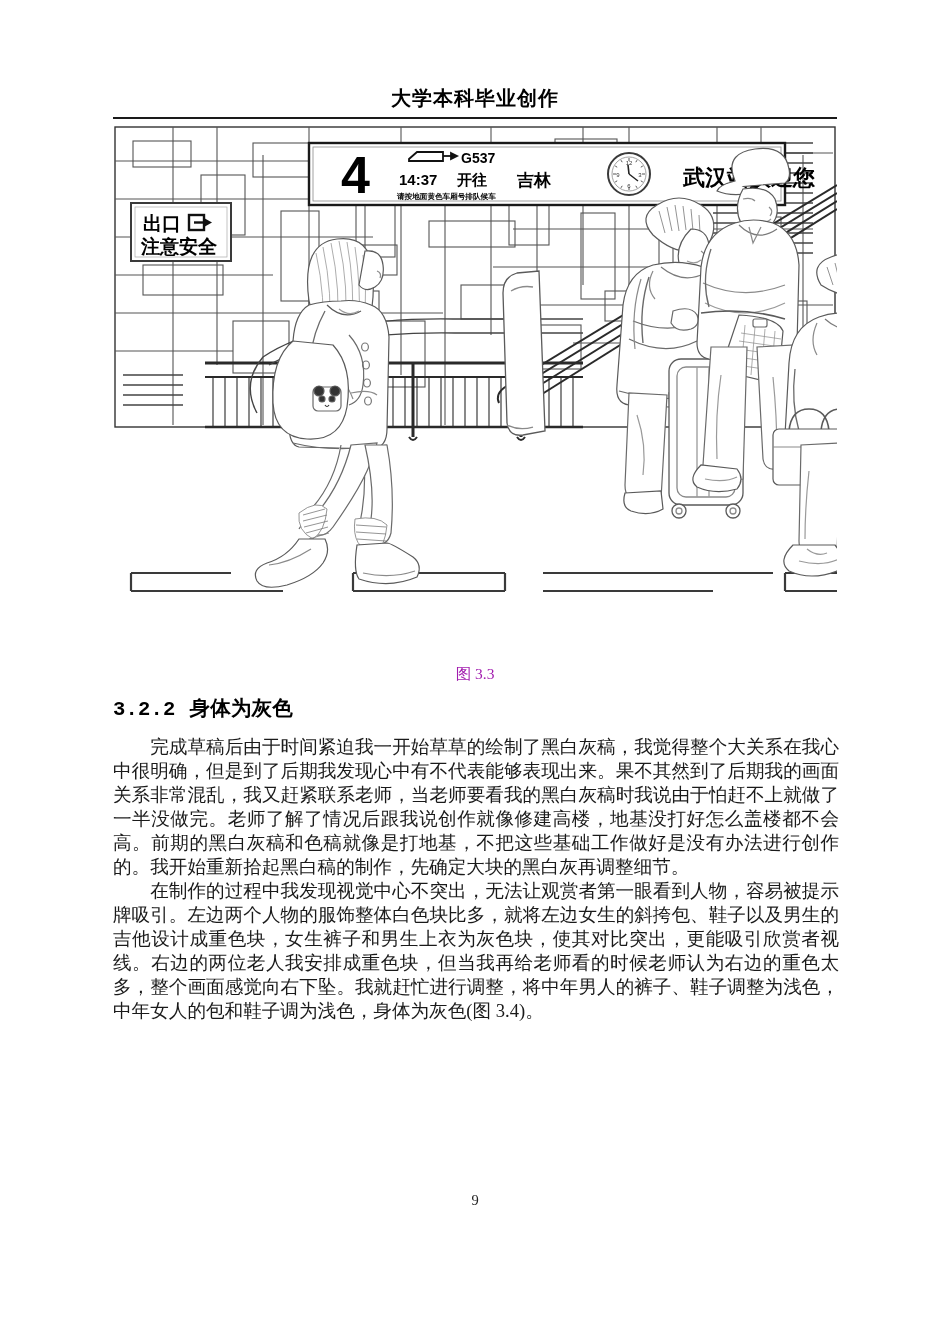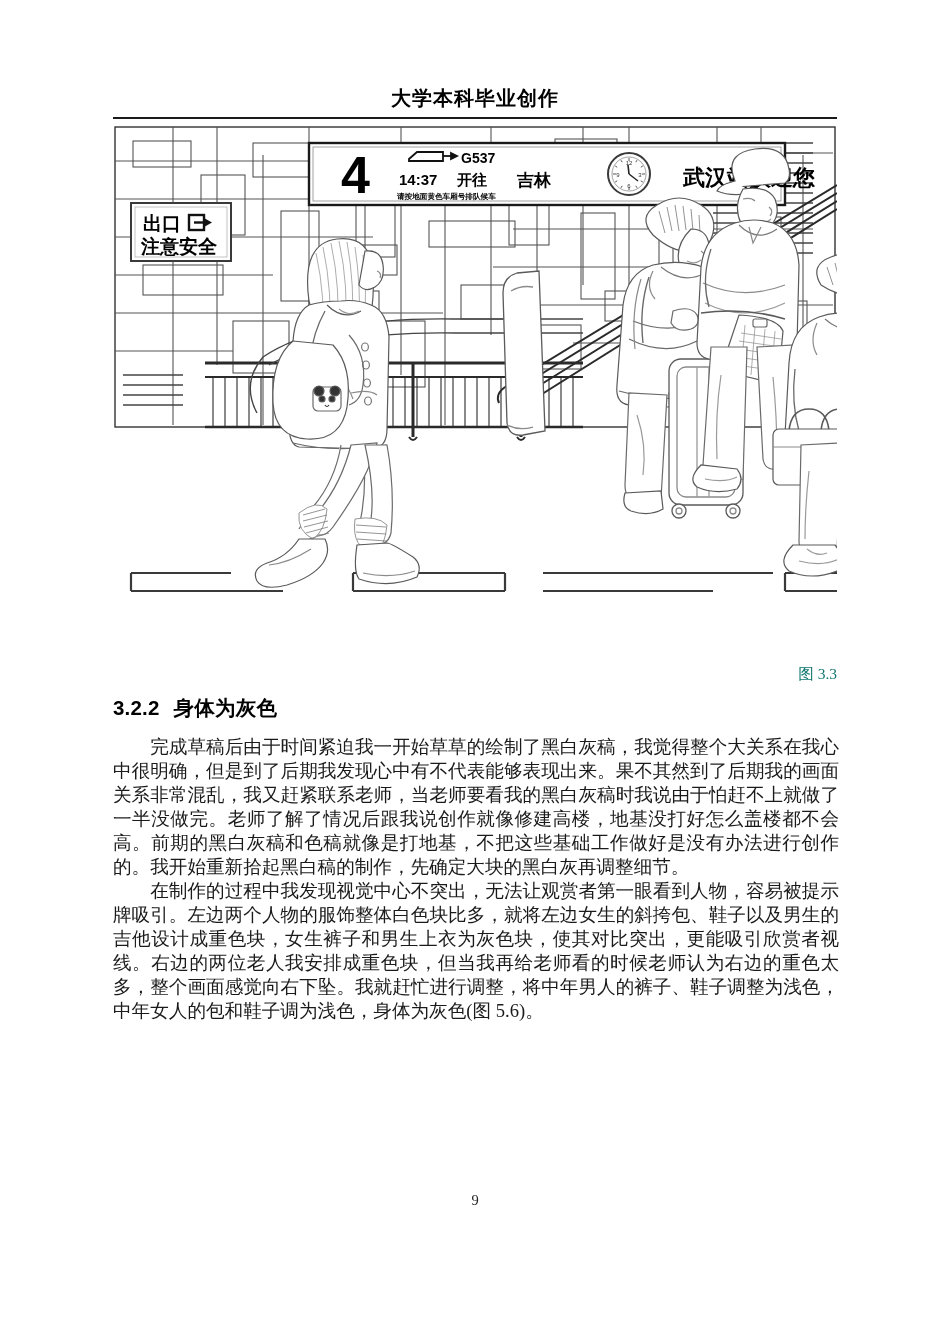--- a/index.html
+++ b/index.html
@@ -55,38 +55,38 @@
     width: 724px;
     height: 520px;
   }
   .figure-svg { display: block; width: 724px; height: 520px; }
 
   .fig-caption {
     position: absolute;
     left: 113px;
     top: 664px;
     width: 724px;
-    text-align: right;
+    text-align: center;
     font-size: 15.5px;
-    color: #0f766e;
+    color: #a21caf;
   }
 
   
   .section-heading {
     position: absolute;
     left: 113px;
     top: 694px;
     width: 724px;
     font-family: "Liberation Sans", "DejaVu Sans", sans-serif;
     font-weight: bold;
     font-size: 20.5px;
     color: #000;
     letter-spacing: 0.2px;
   }
-  .section-heading .num { font-weight: bold; }
+  .section-heading .num { font-weight: bold; font-family: Liberation Mono, monospace; }
   .section-heading .gap { display: inline-block; width: 14px; }
 
   
   .body-text {
     position: absolute;
     left: 113px;
     top: 735px;
     width: 726px;
     font-size: 18.6px;
     line-height: 24px;
@@ -497,18 +497,18 @@
   </div>
 
   <div class="fig-caption">图 3.3</div>
 
   <div class="section-heading">
     <span class="num">3.2.2</span><span class="gap"></span><span>身体为灰色</span>
   </div>
 
   <div class="body-text">
     <p>完成草稿后由于时间紧迫我一开始草草的绘制了黑白灰稿，我觉得整个大关系在我心中很明确，但是到了后期我发现心中有不代表能够表现出来。果不其然到了后期我的画面关系非常混乱，我又赶紧联系老师，当老师要看我的黑白灰稿时我说由于怕赶不上就做了一半没做完。老师了解了情况后跟我说创作就像修建高楼，地基没打好怎么盖楼都不会高。前期的黑白灰稿和色稿就像是打地基，不把这些基础工作做好是没有办法进行创作的。我开始重新拾起黑白稿的制作，先确定大块的黑白灰再调整细节。</p>
-    <p>在制作的过程中我发现视觉中心不突出，无法让观赏者第一眼看到人物，容易被提示牌吸引。左边两个人物的服饰整体白色块比多，就将左边女生的斜挎包、鞋子以及男生的吉他设计成重色块，女生裤子和男生上衣为灰色块，使其对比突出，更能吸引欣赏者视线。右边的两位老人我安排成重色块，但当我再给老师看的时候老师认为右边的重色太多，整个画面感觉向右下坠。我就赶忙进行调整，将中年男人的裤子、鞋子调整为浅色，中年女人的包和鞋子调为浅色，身体为灰色(图 5.6)。</p>
+    <p>在制作的过程中我发现视觉中心不突出，无法让观赏者第一眼看到人物，容易被提示牌吸引。左边两个人物的服饰整体白色块比多，就将左边女生的斜挎包、鞋子以及男生的吉他设计成重色块，女生裤子和男生上衣为灰色块，使其对比突出，更能吸引欣赏者视线。右边的两位老人我安排成重色块，但当我再给老师看的时候老师认为右边的重色太多，整个画面感觉向右下坠。我就赶忙进行调整，将中年男人的裤子、鞋子调整为浅色，中年女人的包和鞋子调为浅色，身体为灰色(图 3.4)。</p>
   </div>
 
   <div class="page-number">9</div>
 
 </div>
 
 </body></html>

